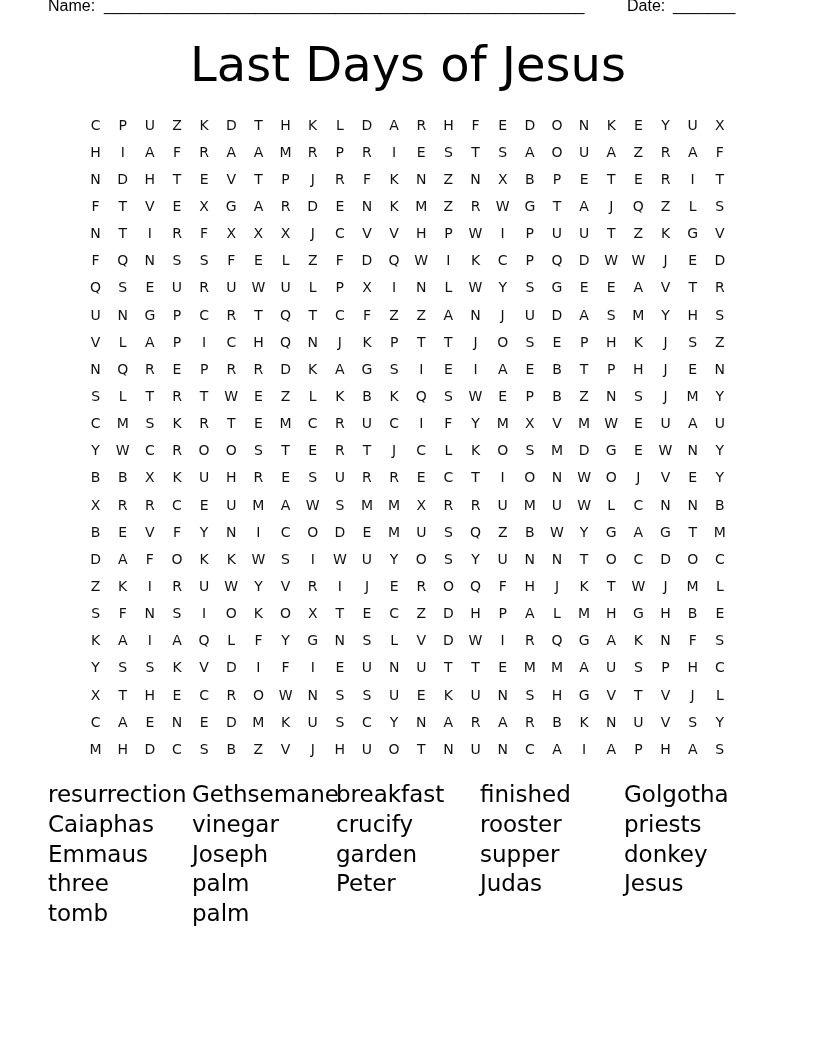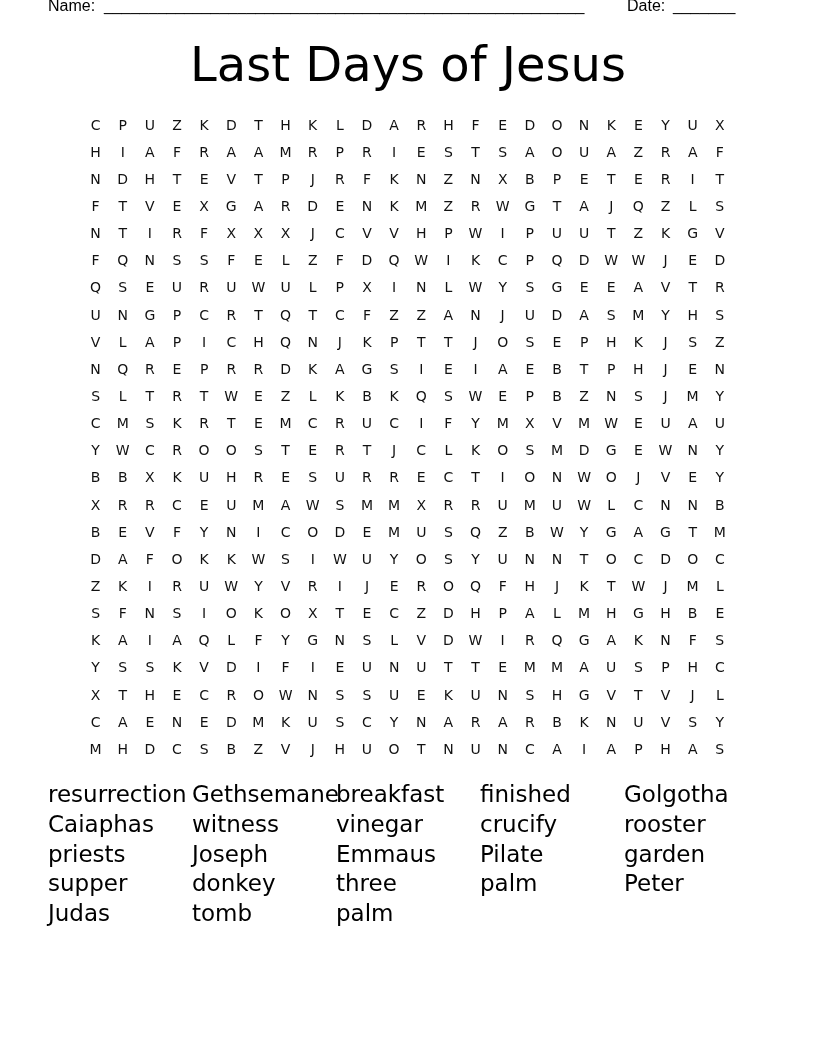--- a/index.html
+++ b/index.html
@@ -628,34 +628,33 @@
     <span class="cell">S</span>
   </div>
 
 <div class="wordlist" id="word-list">
     <span class="word">resurrection</span>
     <span class="word">Gethsemane</span>
     <span class="word">breakfast</span>
     <span class="word">finished</span>
     <span class="word">Golgotha</span>
     <span class="word">Caiaphas</span>
-    <span class="word">witness</span>
     <span class="word">vinegar</span>
     <span class="word">crucify</span>
     <span class="word">rooster</span>
     <span class="word">priests</span>
+    <span class="word">Emmaus</span>
     <span class="word">Joseph</span>
-    <span class="word">Emmaus</span>
-    <span class="word">Pilate</span>
     <span class="word">garden</span>
     <span class="word">supper</span>
     <span class="word">donkey</span>
     <span class="word">three</span>
     <span class="word">palm</span>
     <span class="word">Peter</span>
     <span class="word">Judas</span>
+    <span class="word">Jesus</span>
     <span class="word">tomb</span>
     <span class="word">palm</span>
     <span class="word"></span>
     <span class="word"></span>
     <span class="word"></span>
     <span class="word"></span>
   </div>
 
 </body></html>

